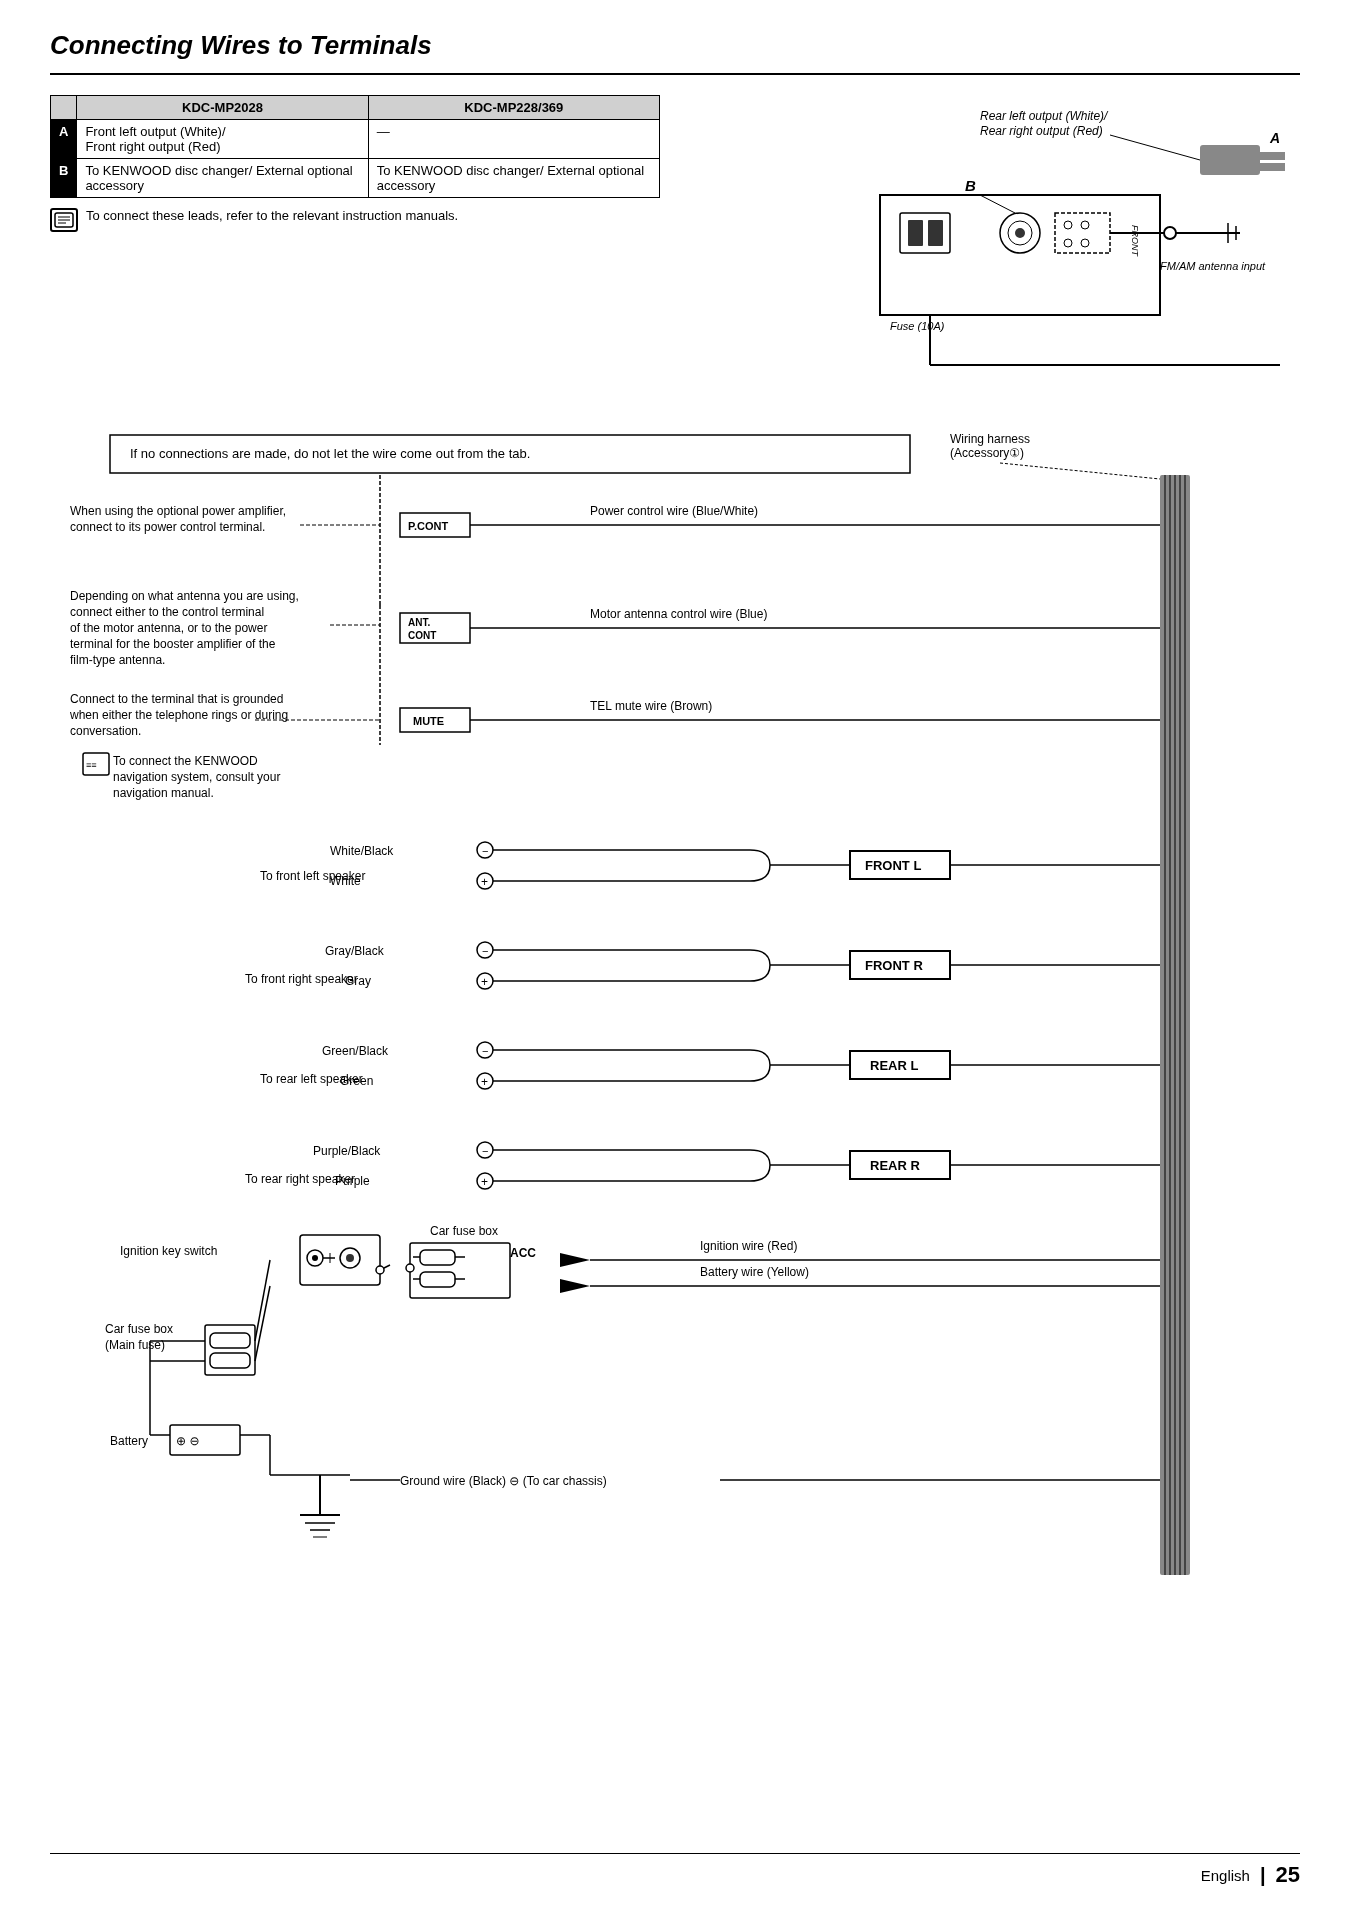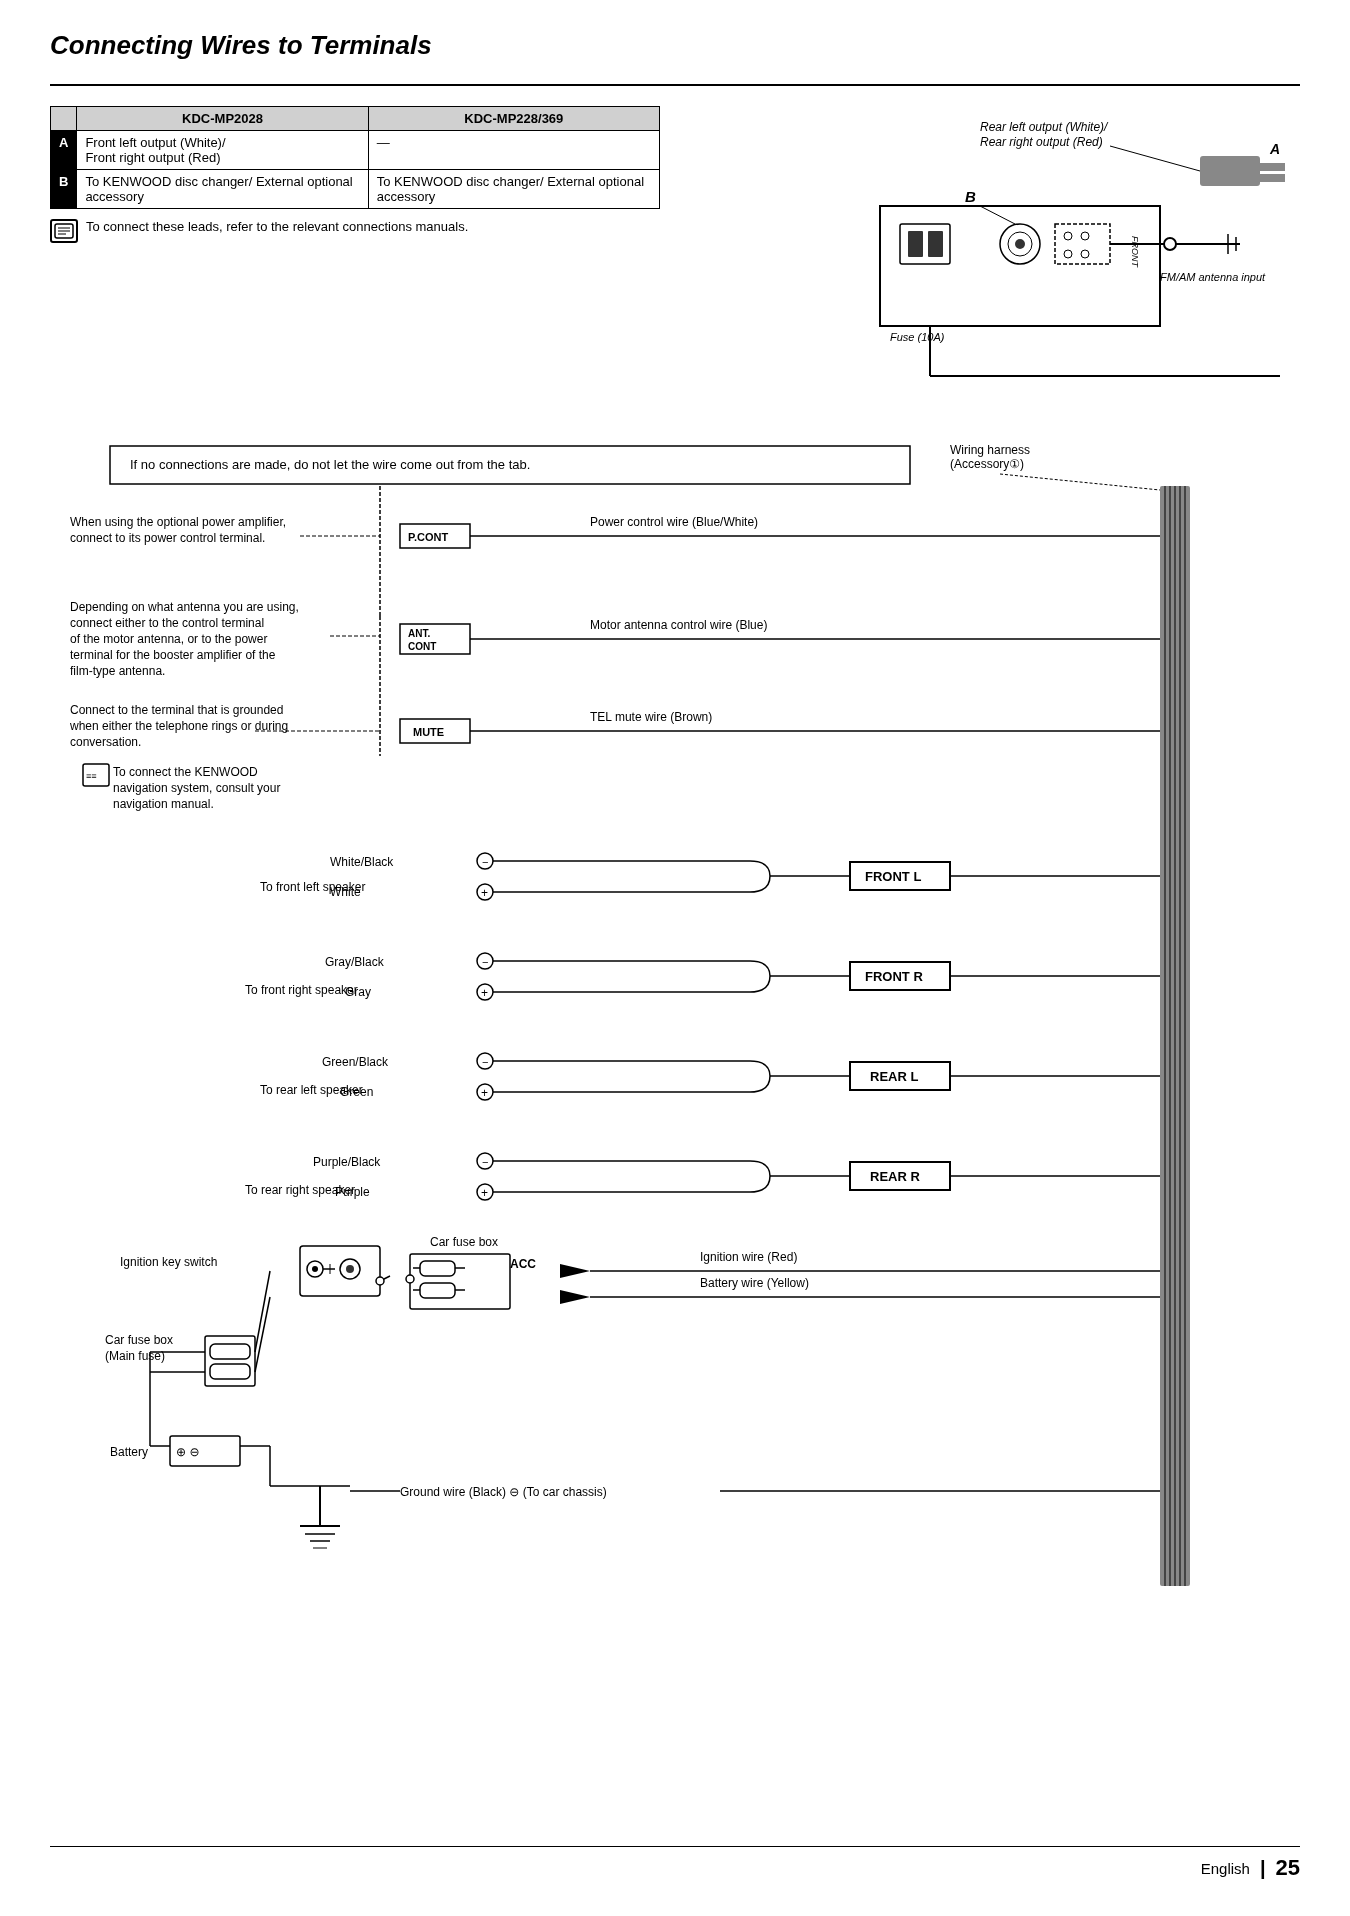--- a/index.html
+++ b/index.html
@@ -11,21 +11,21 @@
       font-size: 14px;
       color: #000;
       padding: 30px 50px 30px 50px;
     }
 
     .page-title {
       font-size: 26px;
       font-weight: bold;
       font-style: italic;
       border-bottom: 2px solid #000;
-      padding-bottom: 23px;
+      padding-bottom: 12px;
       margin-bottom: 20px;
     }
 
     .top-section {
       display: flex;
       gap: 20px;
       margin-bottom: 10px;
     }
 
     .info-table {
@@ -79,21 +79,21 @@
     .main-diagram {
       position: relative;
       width: 100%;
       margin-top: 10px;
     }
 
     .bottom-section {
       display: flex;
       justify-content: flex-end;
       align-items: center;
-      margin-top: 30px;
+      margin-top: 48px;
       border-top: 1px solid #000;
       padding-top: 8px;
     }
 
     .page-number-section {
       display: flex;
       align-items: center;
       gap: 10px;
       font-size: 16px;
     }
@@ -144,21 +144,21 @@
 
     <div class="note-box">
       <div class="note-icon">
         <svg width="20" height="16" viewBox="0 0 20 16">
           <rect x="1" y="1" width="18" height="14" fill="none" stroke="#000" stroke-width="1.5" rx="2"></rect>
           <line x1="4" y1="5" x2="16" y2="5" stroke="#000" stroke-width="1"></line>
           <line x1="4" y1="8" x2="16" y2="8" stroke="#000" stroke-width="1"></line>
           <line x1="4" y1="11" x2="12" y2="11" stroke="#000" stroke-width="1"></line>
         </svg>
       </div>
-      <span>To connect these leads, refer to the relevant connections manuals.</span>
+      <span>To connect these leads, refer to the relevant instruction manuals.</span>
     </div>
   </div>
 
   <div class="diagram-area">
     <svg width="620" height="300" viewBox="0 0 620 300">
 
       <text x="300" y="25" font-size="12" font-family="Arial">Rear left output (White)/</text>
       <text x="300" y="40" font-size="12" font-family="Arial">Rear right output (Red)</text>
 
       <line x1="430" y1="40" x2="520" y2="65" stroke="#000" stroke-width="1"></line>

